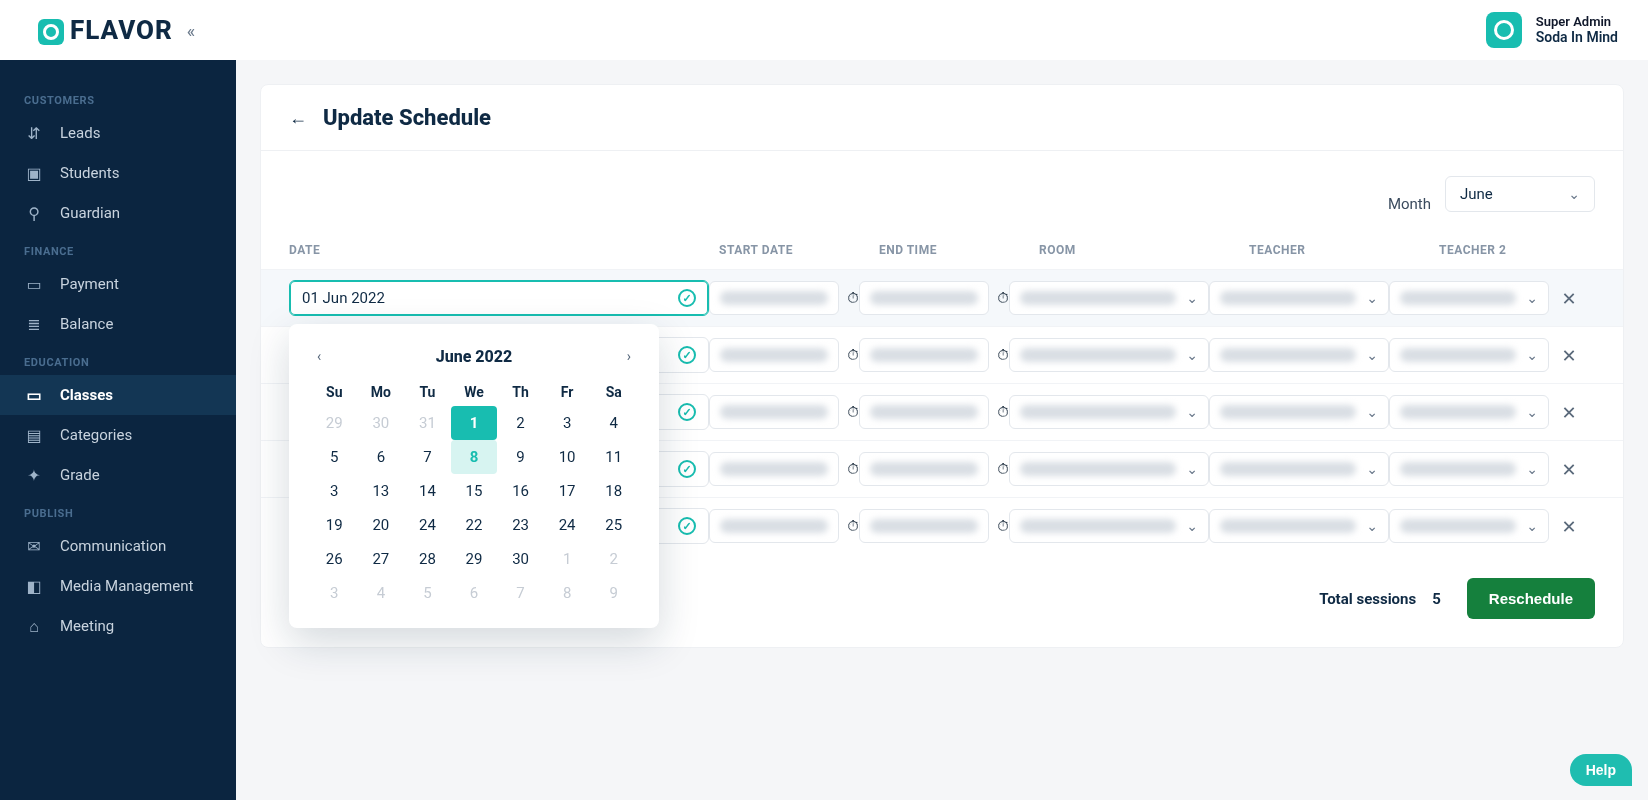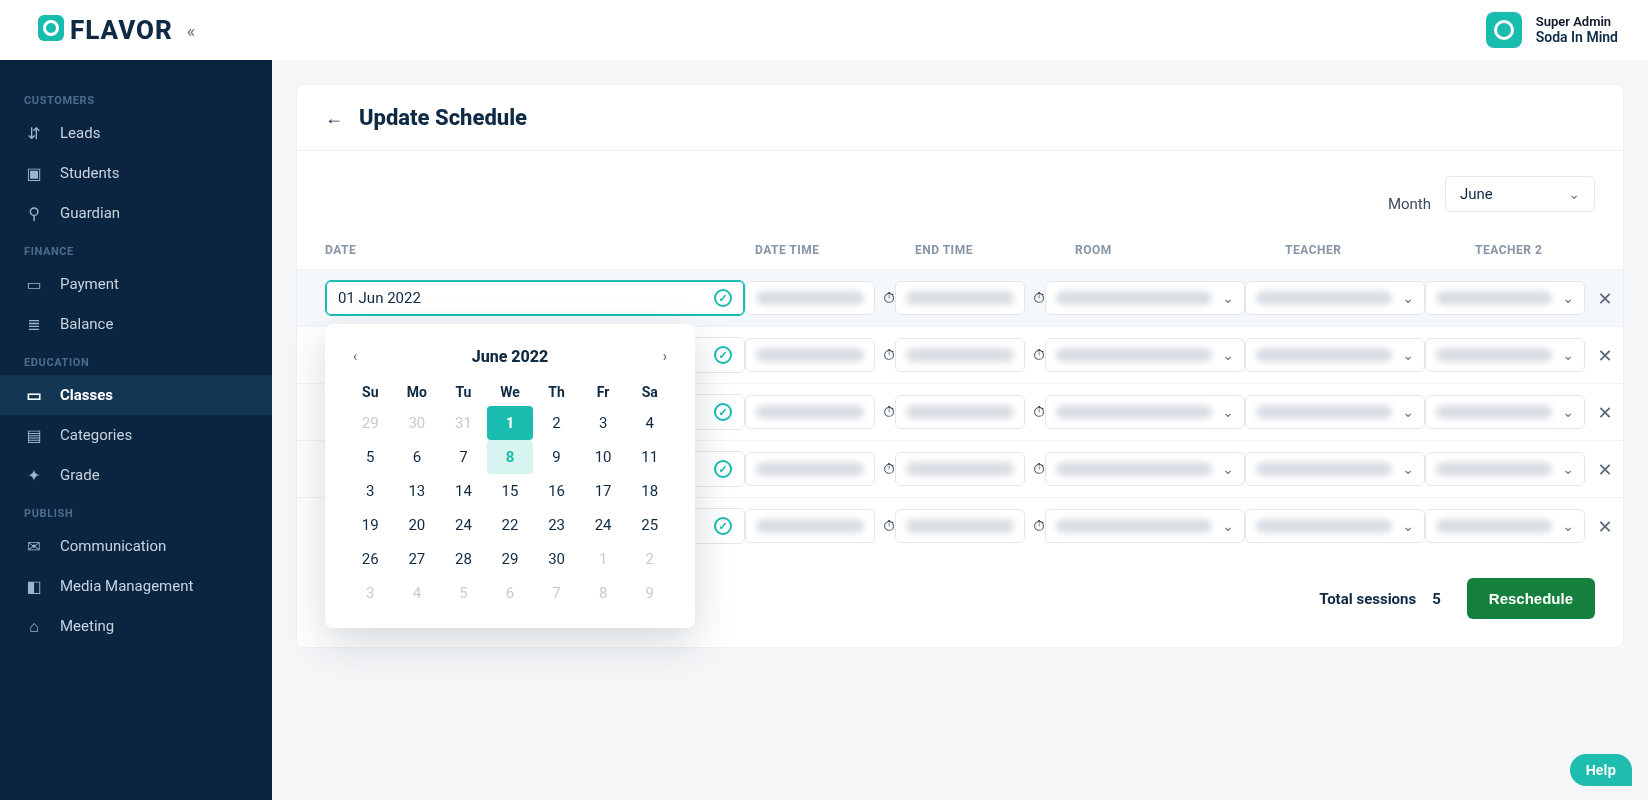--- a/index.html
+++ b/index.html
@@ -24,21 +24,21 @@
       padding: 0 30px 0 38px;
       justify-content: space-between;
     }
     .header-left {
       display: flex;
       align-items: center;
       gap: 14px;
     }
     .logo {
       display: flex;
-      align-items: flex-start;
+      align-items: flex-end;
       gap: 6px;
     }
     .logo-mark {
       width: 26px;
       height: 26px;
       border-radius: 6px;
       background: #18bdb0;
       position: relative;
     }
     .logo-mark::after{
@@ -93,21 +93,21 @@
       font-size: 14px;
       font-weight: 600;
     }
     
     .body-wrap {
       display: flex;
       height: calc(100% - 60px);
     }
     
     .sidebar {
-      width: 272px;
+      width: 236px;
       background: #0b2540;
       color: #c8d3de;
       padding: 22px 0;
       overflow: auto;
     }
     .sb-section {
       padding: 12px 24px 6px;
       font-size: 11px;
       letter-spacing: 0.6px;
       color: #4a6d8f;
@@ -471,21 +471,21 @@
       <div class="filter-bar">
         <span class="month-label">Month</span>
         <div class="month-select">
           <span>June</span>
           <span class="chev">⌄</span>
         </div>
       </div>
 
       <div class="tbl-head">
         <div>DATE</div>
-        <div>DATE TIME</div>
+        <div>START DATE</div>
         <div>END TIME</div>
         <div>ROOM</div>
         <div>TEACHER</div>
         <div>TEACHER 2</div>
         <div></div>
       </div>
 
       <div class="rows" id="rows">
           <div class="row active">
             <div>

